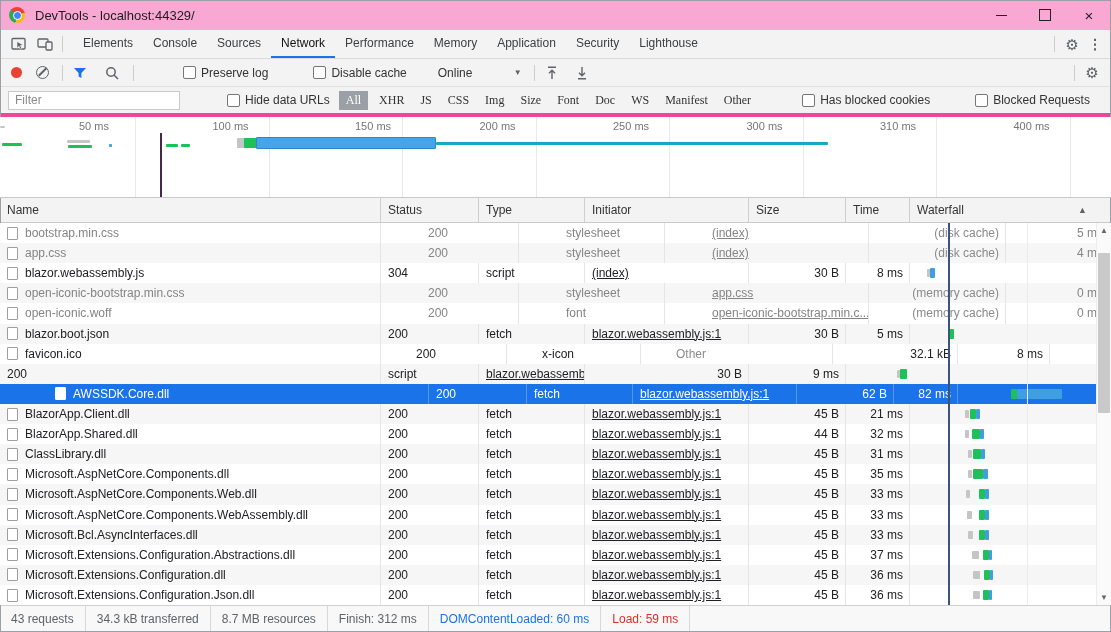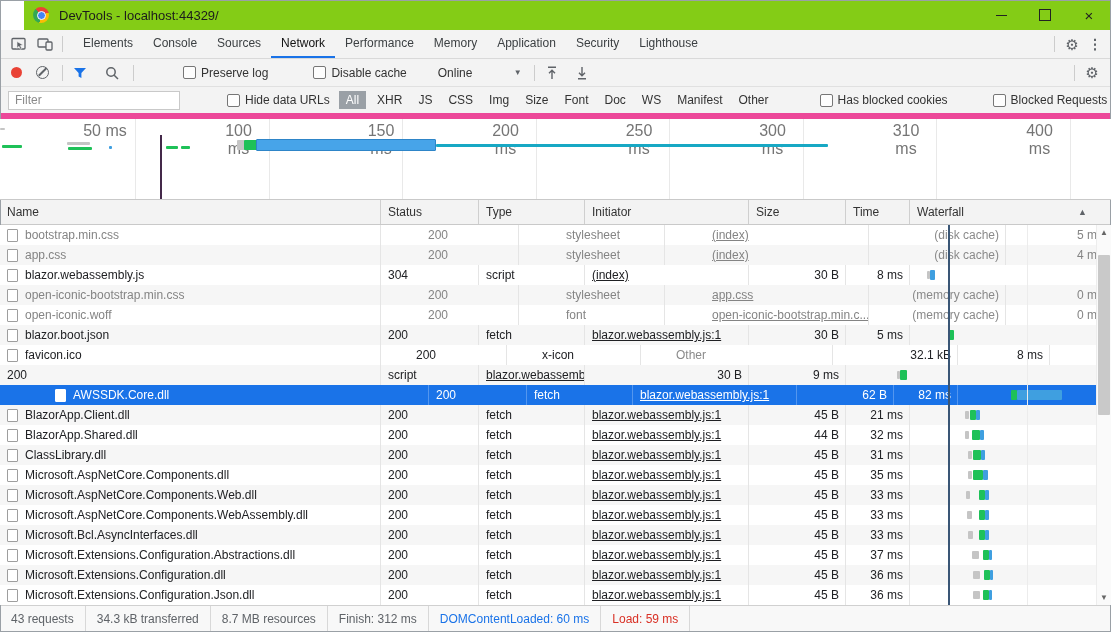--- a/index.html
+++ b/index.html
@@ -1,19 +1,19 @@
 <!DOCTYPE html>
 <html><head>
 <meta charset="utf-8">
 <style>
   html,body{margin:0;padding:0;background:#fff;}
   .window{width:1111px;height:632px;display:flex;flex-direction:column;font-family:"Liberation Sans",sans-serif;
     color:#202124;overflow:hidden;position:relative;background:#fff;outline:1px solid #9aa0a6;outline-offset:-1px;}
   
-  .titlebar{height:30px;flex:0 0 30px;background:#84cc16;display:flex;align-items:center;margin-left:24px;}
+  .titlebar{height:30px;flex:0 0 30px;background:#f9a8d4;display:flex;align-items:center;}
   .chrome-logo{width:16px;height:16px;border-radius:50%;margin-left:9px;
     background:conic-gradient(from -45deg,#ea4335 0 33%,#fbbc05 0 66%,#34a853 0 100%);position:relative;}
   .chrome-logo::after{content:"";position:absolute;inset:3.5px;border-radius:50%;background:#4285f4;border:1.5px solid #fff;}
   .title-text{margin-left:10px;font-size:13px;color:#1c1c1c;}
   .win-controls{margin-left:auto;display:flex;height:100%;}
   .win-btn{width:44px;height:100%;display:flex;align-items:center;justify-content:center;color:#222;font-size:15px;}
   .glyph-min{width:11px;height:1px;background:#222;display:block;}
   .glyph-max{width:10px;height:10px;border:1px solid #222;display:block;}
   
   .tabbar{height:28px;flex:0 0 28px;background:#f3f3f3;display:flex;align-items:center;border-bottom:1px solid #d9d9d9;}
@@ -29,31 +29,31 @@
   .toolbar{height:27px;flex:0 0 27px;background:#f3f3f3;display:flex;align-items:center;border-bottom:1px solid #e0e0e0;font-size:12px;color:#333;}
   .record-dot{width:11px;height:11px;border-radius:50%;background:#e94235;margin-left:11px;}
   .clear-icon{width:11px;height:11px;border:1.5px solid #5f6368;border-radius:50%;position:relative;margin-left:14px;}
   .clear-icon::after{content:"";position:absolute;left:0;top:4.3px;width:11px;height:1.5px;background:#5f6368;transform:rotate(-45deg);}
   .cb{width:11px;height:11px;border:1px solid #767676;border-radius:2px;background:#fdfdfd;display:inline-block;margin-right:5px;flex:0 0 auto;}
   .cb-group{display:flex;align-items:center;margin-left:12px;padding-left:33px;}
   .throttle{display:flex;align-items:center;margin-left:14px;width:84px;justify-content:space-between;}
   .dd-arrow{font-size:8px;color:#5f6368;}
   .toolbar .right{margin-left:auto;display:flex;align-items:center;margin-right:6px;}
   
-  .filterbar{height:26px;flex:0 0 26px;background:#f3f3f3;display:flex;align-items:center;border-bottom:6px solid #ec4899;font-size:12px;color:#333;}
+  .filterbar{height:26px;flex:0 0 26px;background:#f3f3f3;display:flex;align-items:center;border-bottom:4px solid #ec4899;font-size:12px;color:#333;}
   .filter-input{width:158px;height:17px;border:1px solid #c9c9c9;background:#fff;font:12px "Liberation Sans",sans-serif;
     padding:0 6px;margin-left:8px;color:#202124;}
   .filter-input::placeholder{color:#8a8a8a;}
   .pills{display:flex;align-items:center;}
-  .pill{padding:2px 5px;margin:0 3px;border-radius:0;color:#333;}
+  .pill{padding:2px 5px;margin:0 3px;border-radius:0;color:#333;font-family:Liberation Serif, serif;}
   .pill.selected{background:#9aa0a6;color:#fff;padding:2px 7px;}
   
   .overview{height:80px;flex:0 0 80px;background:#fff;position:relative;border-bottom:1px solid #c9c9c9;overflow:hidden;}
   .grid-line{position:absolute;top:0;bottom:0;width:1px;background:#e9e9e9;}
-  .tick-label{position:absolute;top:3px;font-size:16px;color:#757575;text-align:center;width:52px;}
+  .tick-label{position:absolute;top:3px;font-size:11px;color:#757575;text-align:left;width:52px;}
   .ov-bar{position:absolute;border-radius:1px;}
   .ov-bigbar{position:absolute;background:#47a4e9;border:1px solid #2e85c8;box-sizing:border-box;border-radius:1px;}
   .ov-marker{position:absolute;width:2px;background:#44294a;}
   
   .thead{height:24px;flex:0 0 24px;background:#f3f3f3;border-bottom:1px solid #c9c9c9;display:grid;font-size:12px;color:#333;}
   .th{display:flex;align-items:center;padding-left:7px;border-right:1px solid #cfcfcf;box-sizing:border-box;overflow:hidden;white-space:nowrap;}
   .th:last-child{border-right:none;}
   .sort-arrow{margin-left:auto;margin-right:24px;font-size:9px;color:#5f6368;}
   .tbody{flex:1 1 auto;position:relative;overflow:hidden;}
   .rows{position:absolute;inset:0;display:flex;flex-direction:column;}

